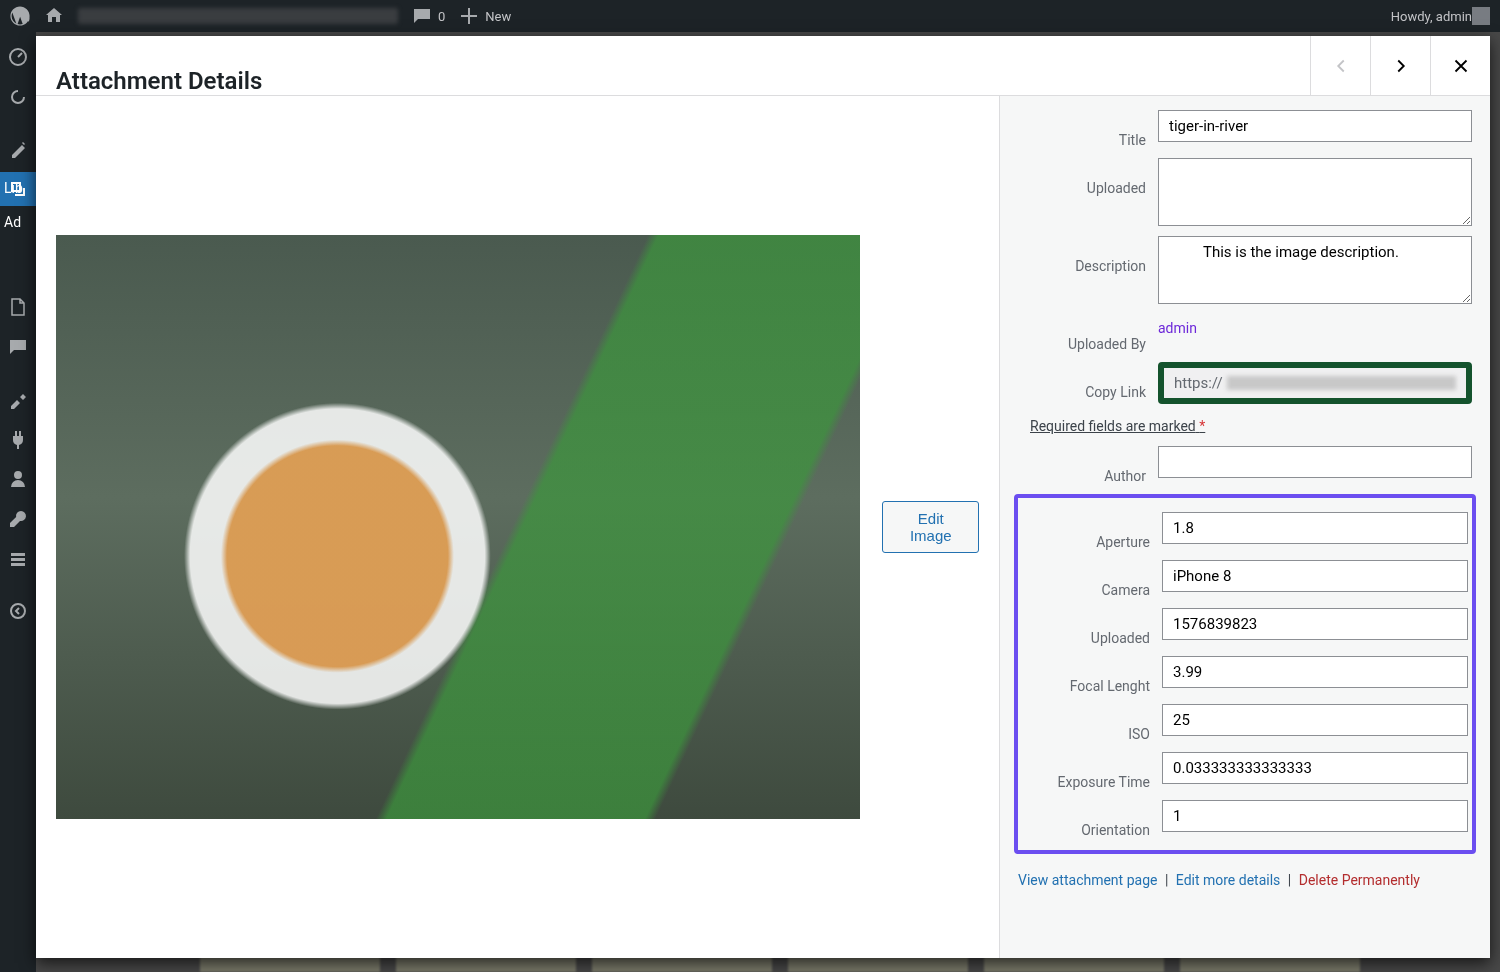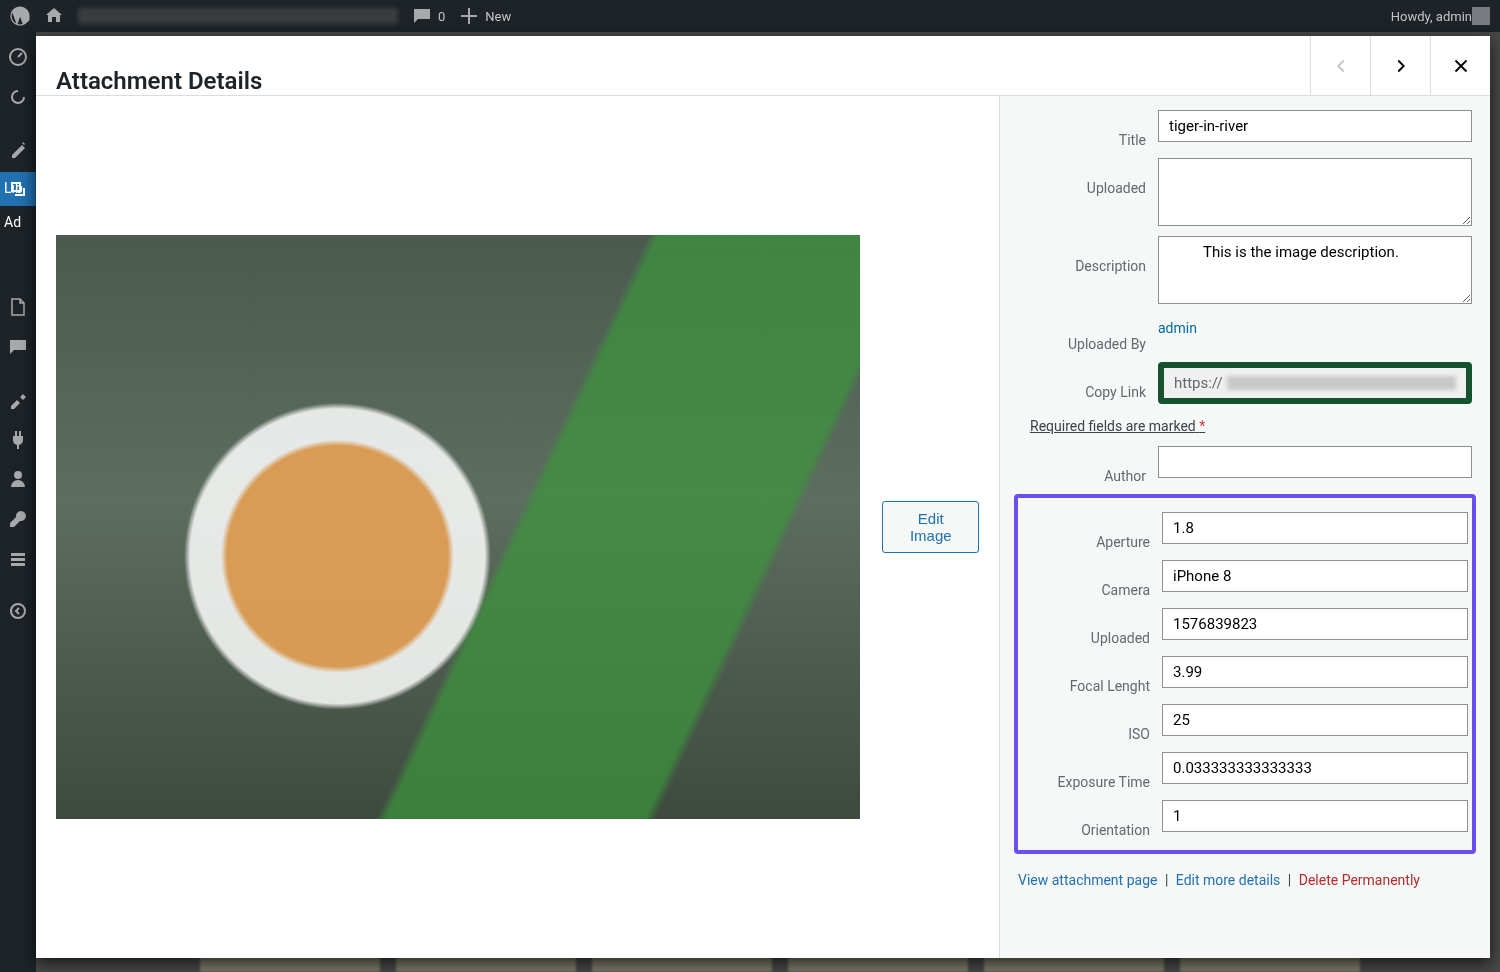--- a/index.html
+++ b/index.html
@@ -43,21 +43,21 @@
   .img-placeholder::after { content:""; position:absolute; inset:0; background:
       radial-gradient(circle at 35% 55%, rgba(214,142,60,0.85) 0 18%, transparent 19%),
       radial-gradient(circle at 35% 55%, rgba(255,255,255,0.85) 18% 24%, transparent 25%),
       linear-gradient(115deg, transparent 55%, rgba(60,150,60,0.7) 56% 80%, transparent 81%);
       mix-blend-mode: normal; }
   .edit-image-btn { border: 1px solid #2271b1; color: #2271b1; background: #f6f7f7; padding: 8px 16px; border-radius: 3px; font-size: 15px; cursor: pointer; }
 
   .details-pane { width: 490px; background: #f6f7f7; overflow-y: auto; padding: 14px 18px 12px; font-size: 14px; color: #3c434a; }
   .field-row { display: flex; align-items: flex-start; margin-bottom: 10px; }
   .field-row label { width: 140px; text-align: right; padding-right: 12px; padding-top: 6px; color: #646970; font-size: 14px; margin-top: 16px; }
-  .field-row .val { flex: 1; padding-top: 6px; color: #0369a1; }
+  .field-row .val { flex: 1; padding-top: 6px; color: #6d28d9; }
   .field-row input[type=text], .field-row textarea { flex: 1; border: 1px solid #8c8f94; border-radius: 0; padding: 6px 10px; font-size: 15px; background: #fff; font-family: inherit; }
   .field-row textarea { resize: vertical; padding-left: 44px; }
   .required-note { margin: 14px 12px 12px; color: #3c434a; text-decoration: underline; }
   .required-note .ast { color: #d63638; }
 
   .highlight-box { border: 4px solid #6b4ef0; border-radius: 4px; padding: 14px 4px 12px; margin: 2px -4px 14px; }
 
   .action-links { text-align: left; font-size: 14px; padding-top: 4px; }
   .action-links a { color: #2271b1; text-decoration: none; }
   .action-links a.danger { color: #b32d2e; }

